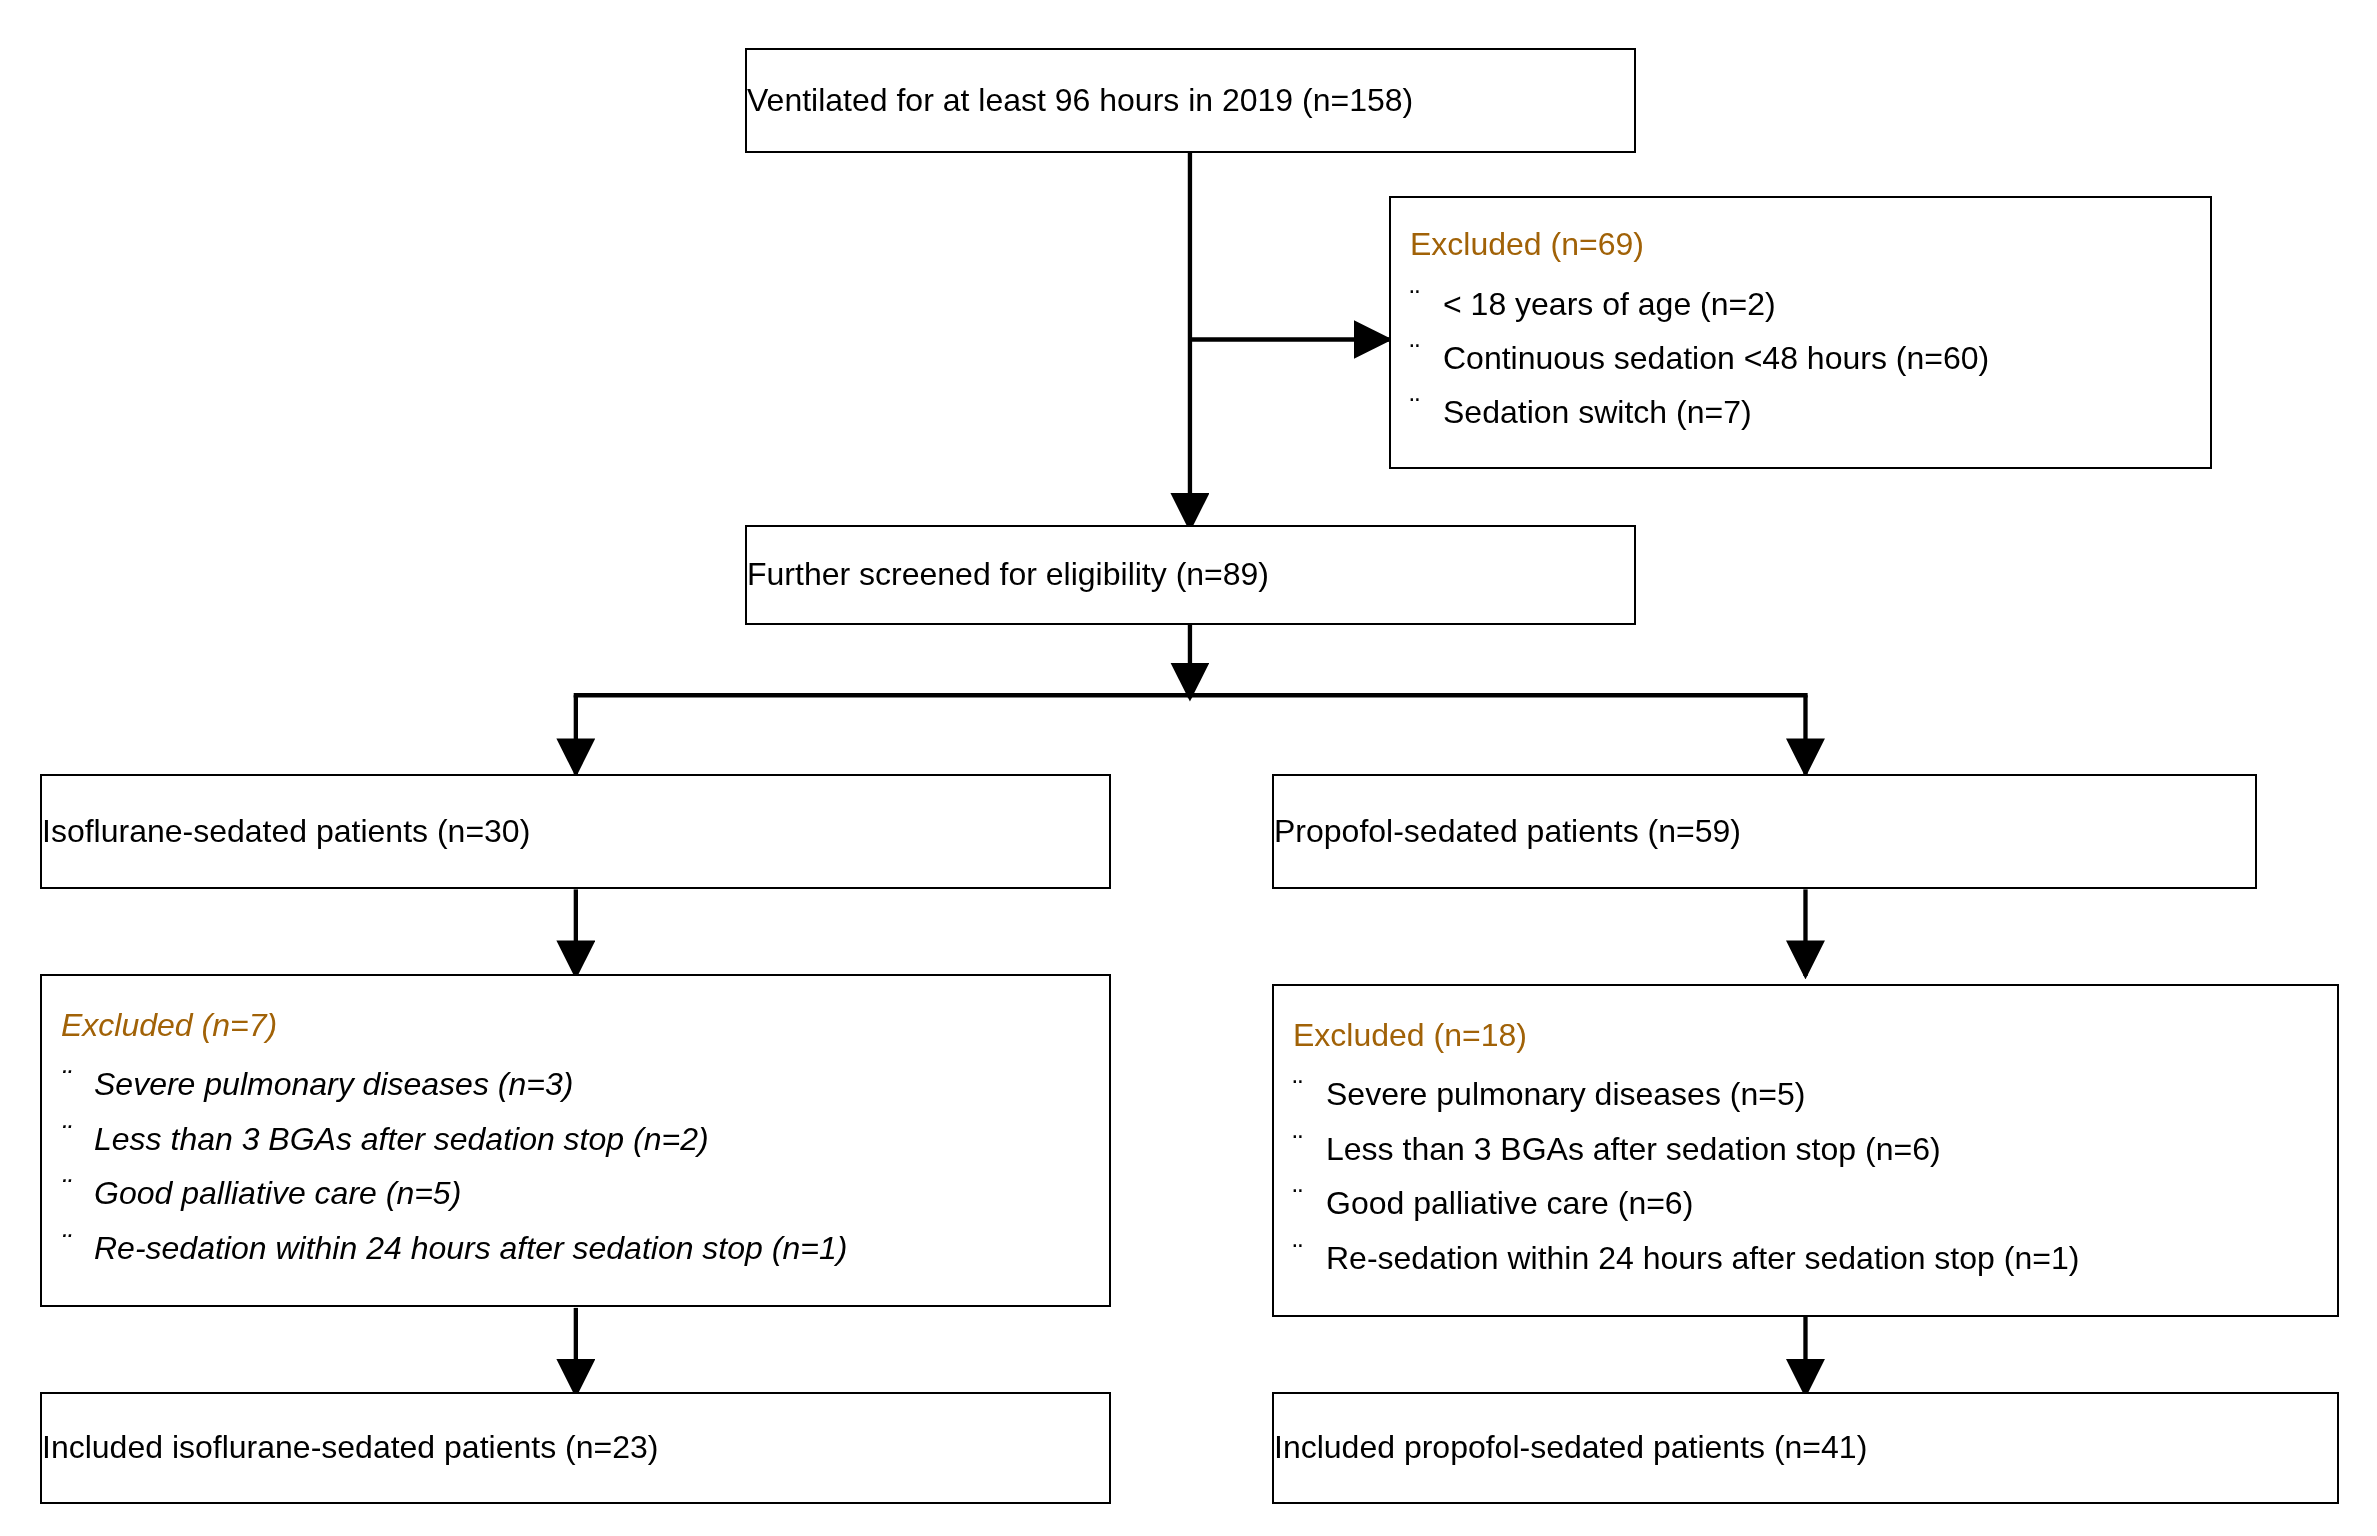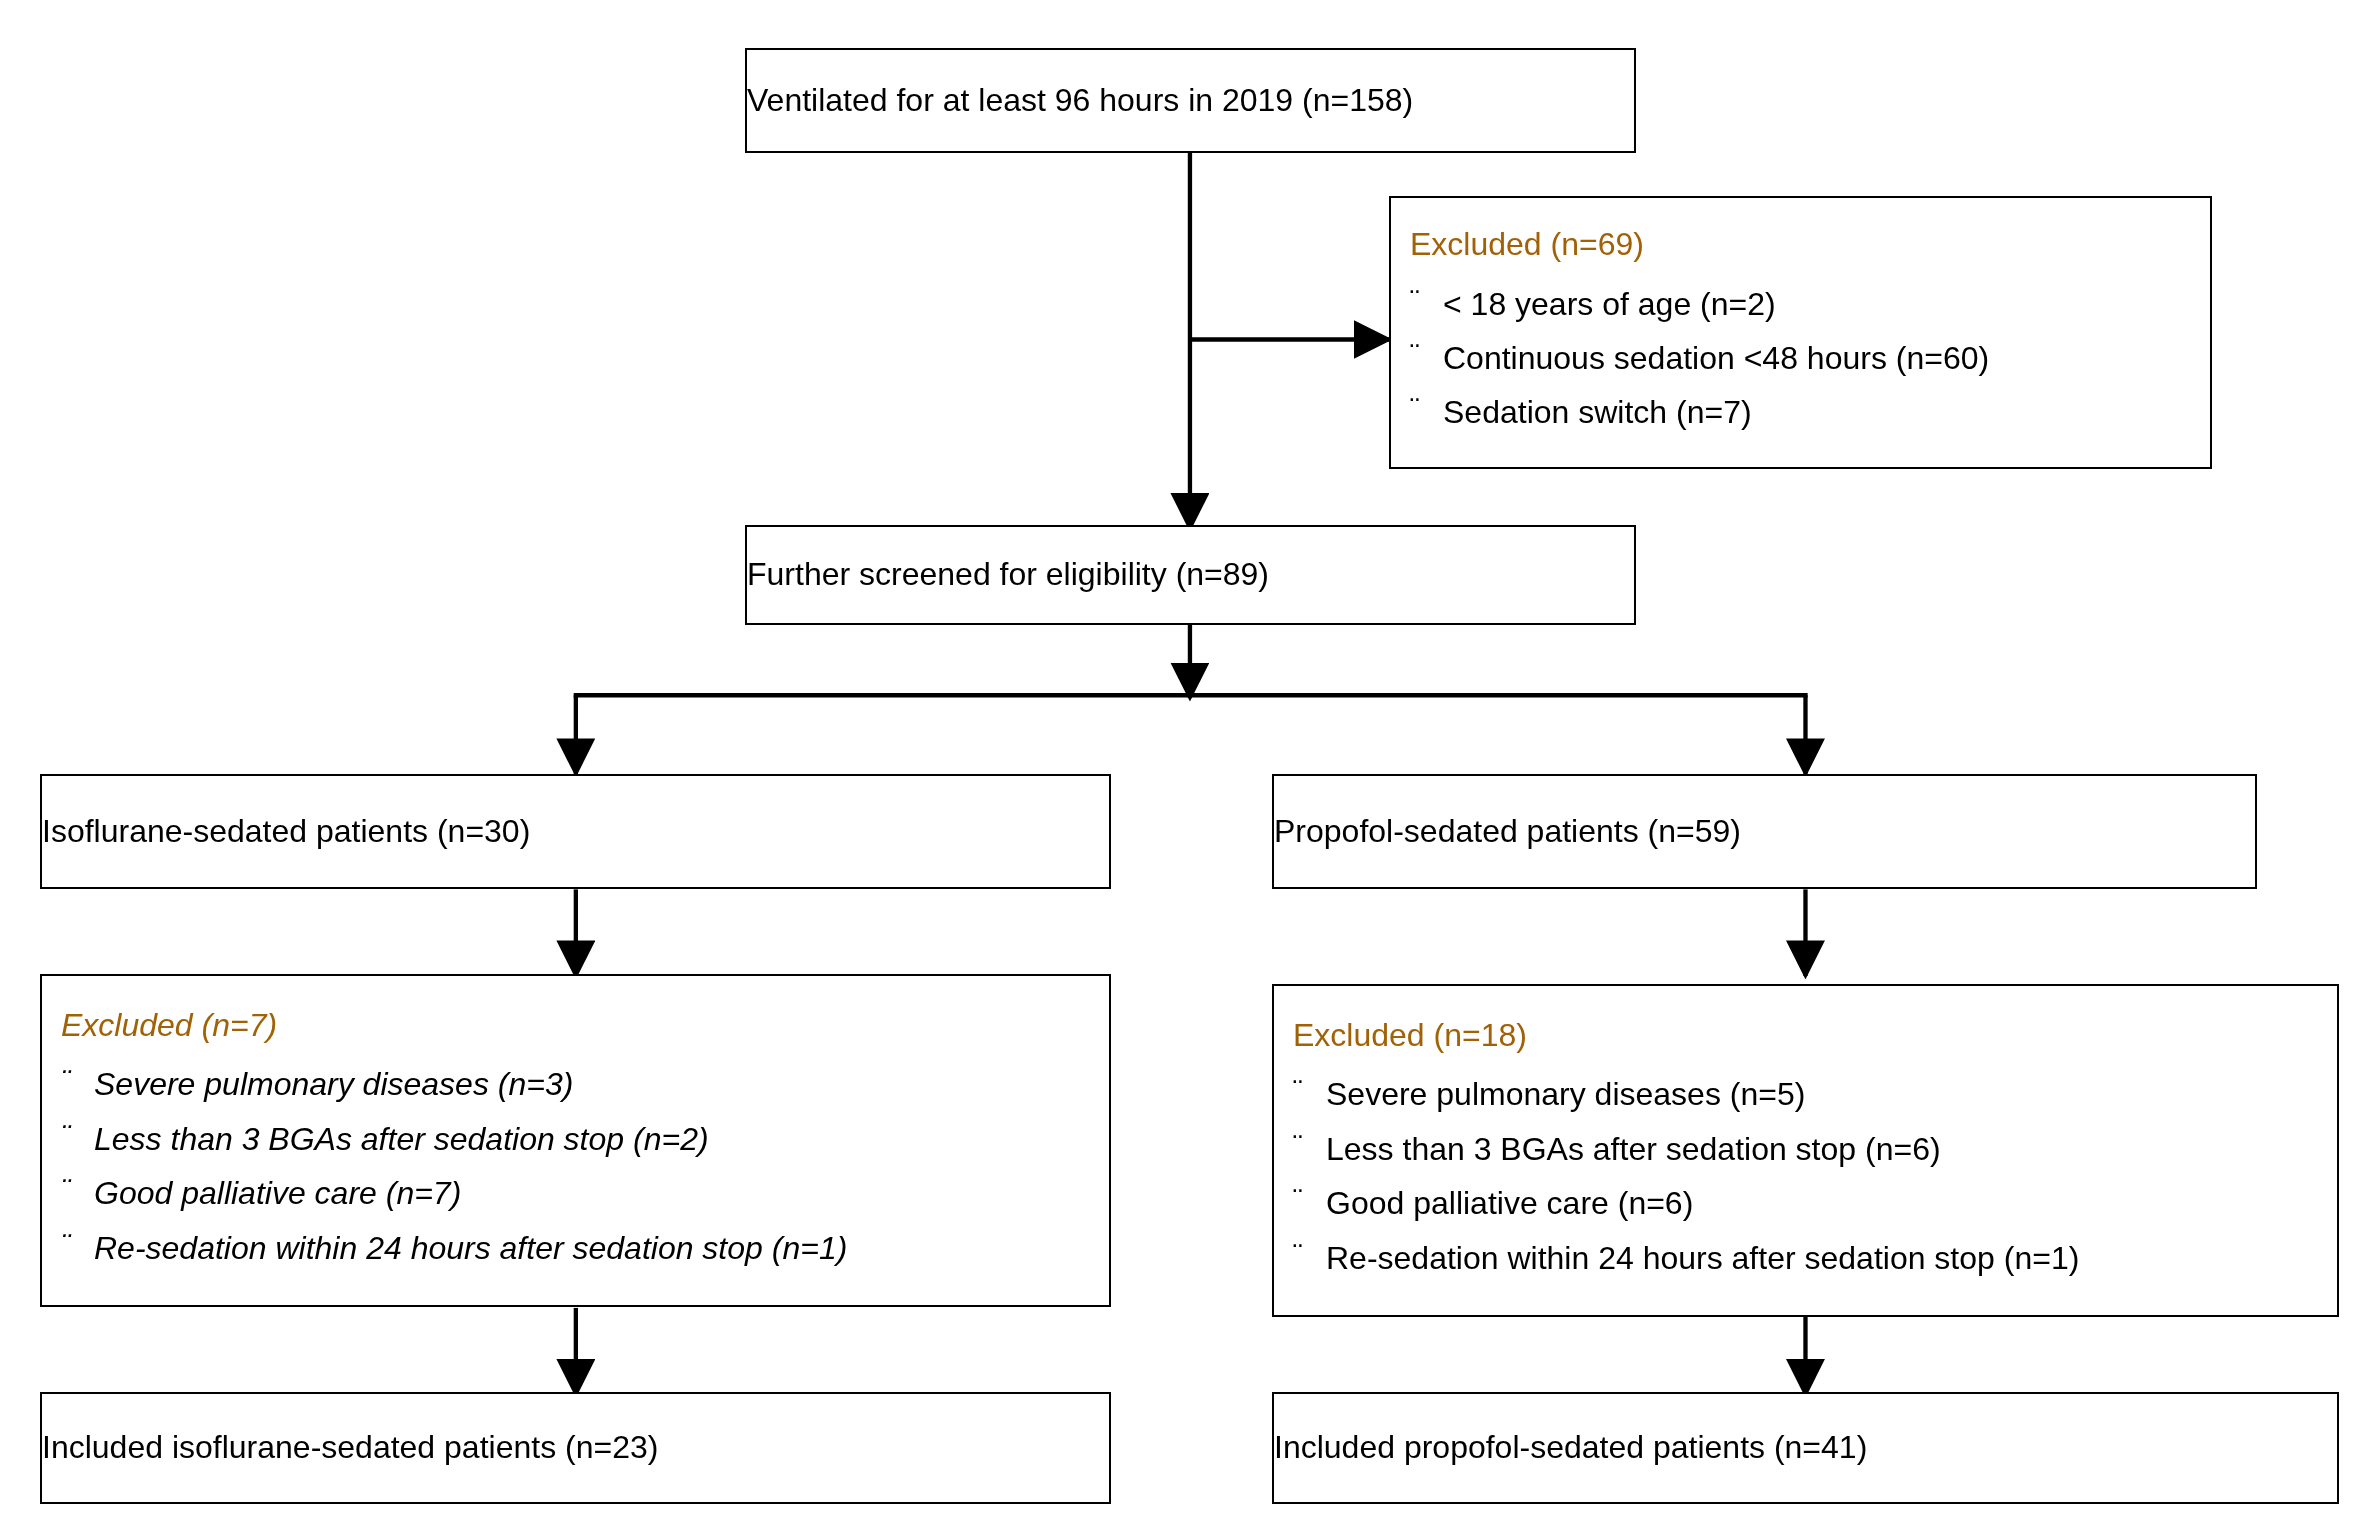--- a/index.html
+++ b/index.html
@@ -144,21 +144,21 @@
     <div class="bullet-row">
       <span class="bullet-mark">¨</span>
       <span class="bullet-text">Severe pulmonary diseases (n=3)</span>
     </div>
     <div class="bullet-row">
       <span class="bullet-mark">¨</span>
       <span class="bullet-text">Less than 3 BGAs after sedation stop (n=2)</span>
     </div>
     <div class="bullet-row">
       <span class="bullet-mark">¨</span>
-      <span class="bullet-text">Good palliative care (n=7)</span>
+      <span class="bullet-text">Good palliative care (n=5)</span>
     </div>
     <div class="bullet-row">
       <span class="bullet-mark">¨</span>
       <span class="bullet-text">Re-sedation within 24 hours after sedation stop (n=1)</span>
     </div>
   </div>
 
   <div class="node listbox" style="left:1272px; top:974px; width:1067px; height:333px;margin-top:10px;">
     <span class="list-header">Excluded (n=18)</span>
     <div class="bullet-row">

